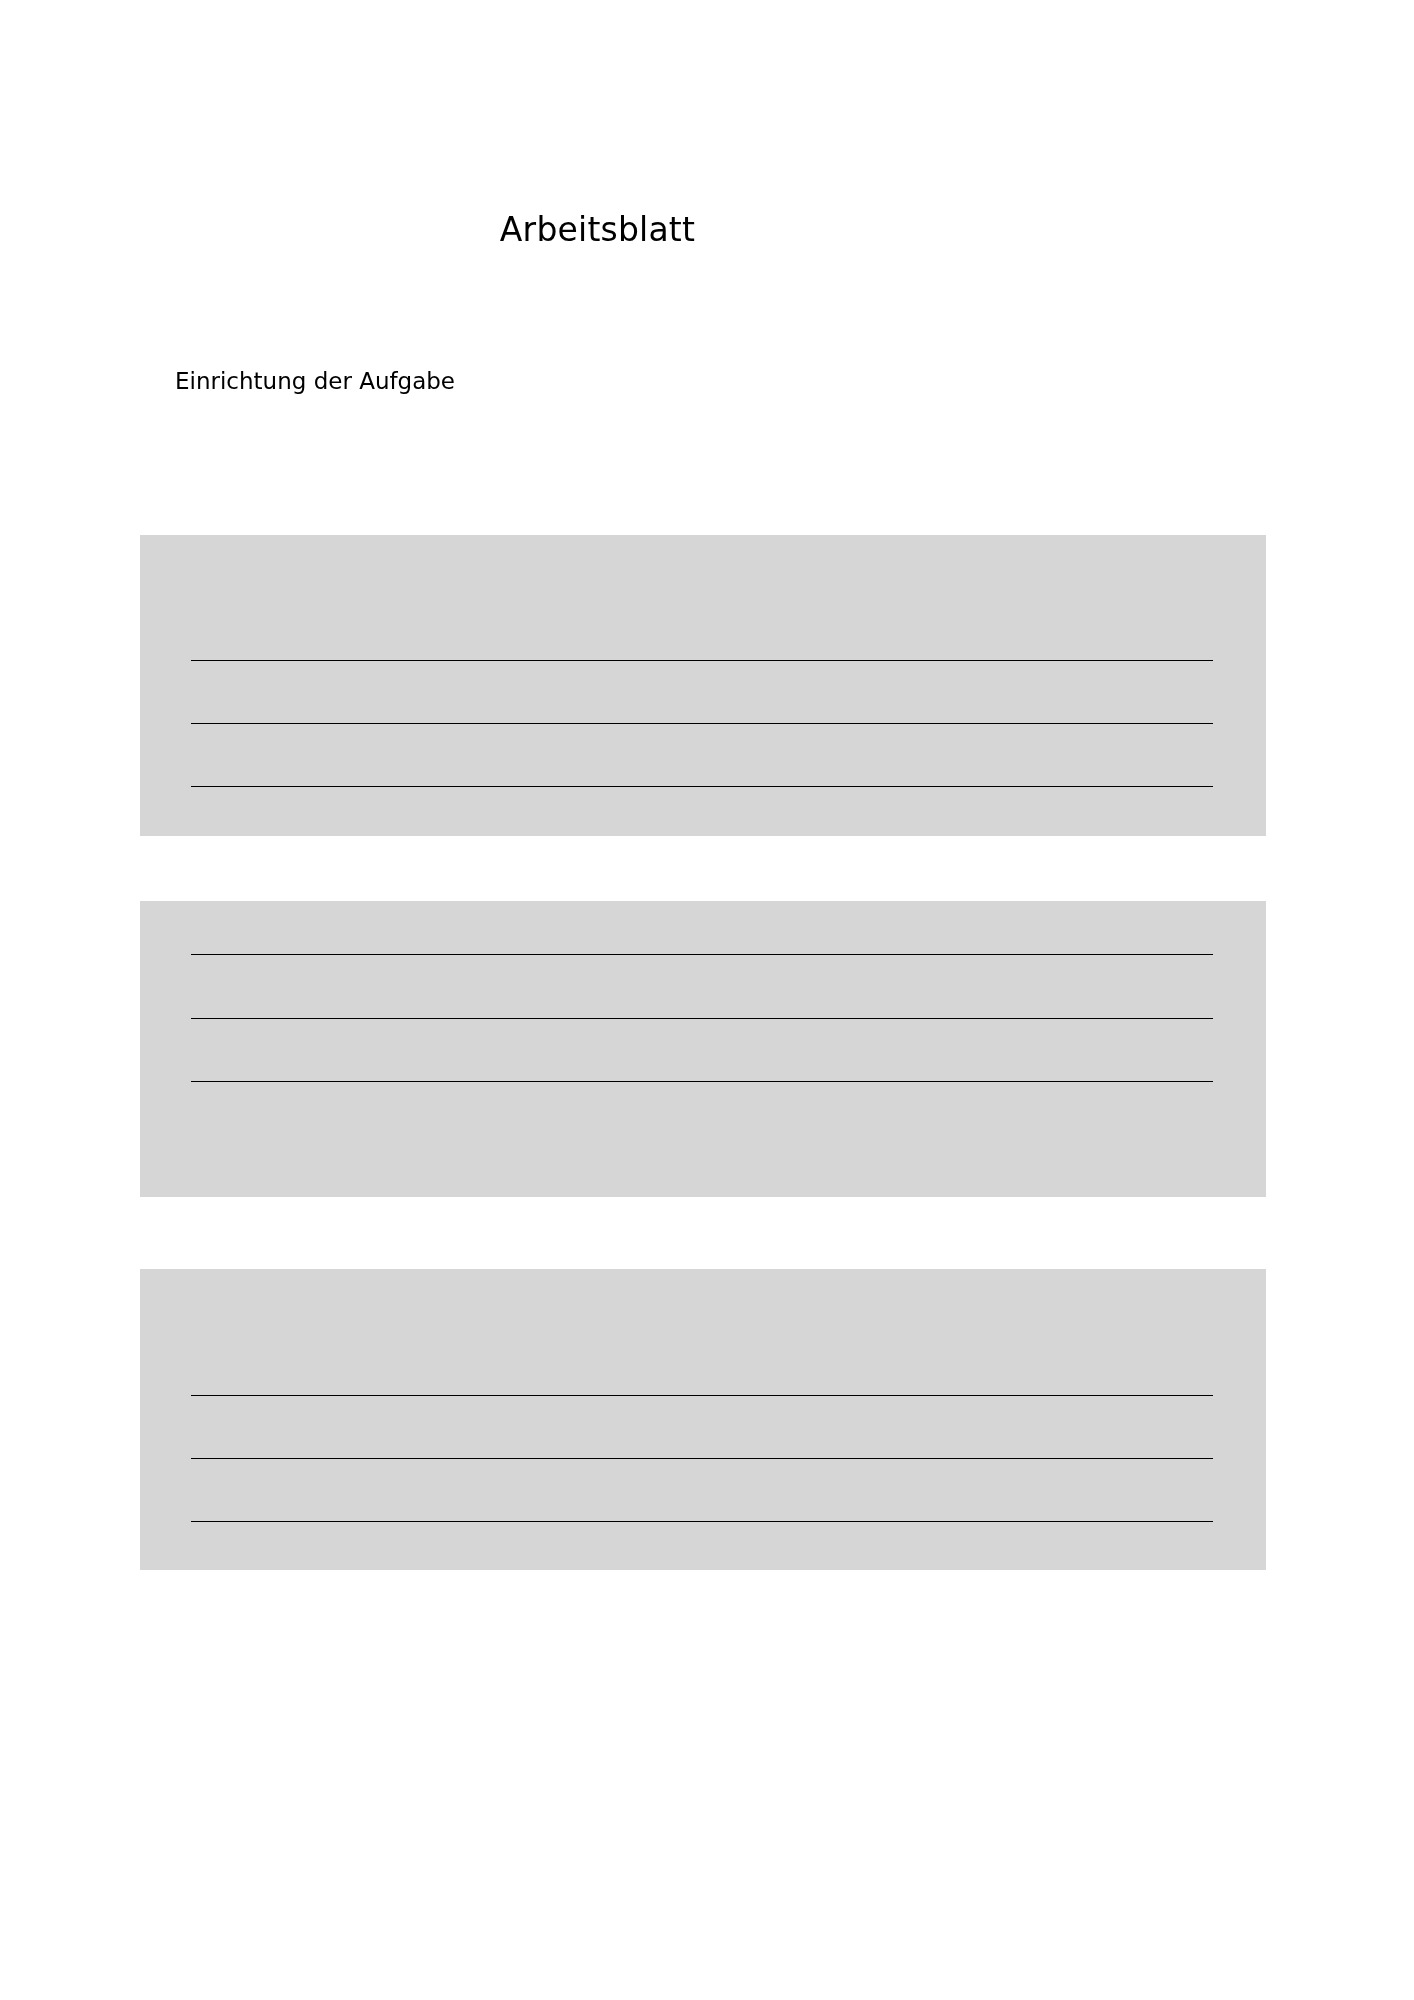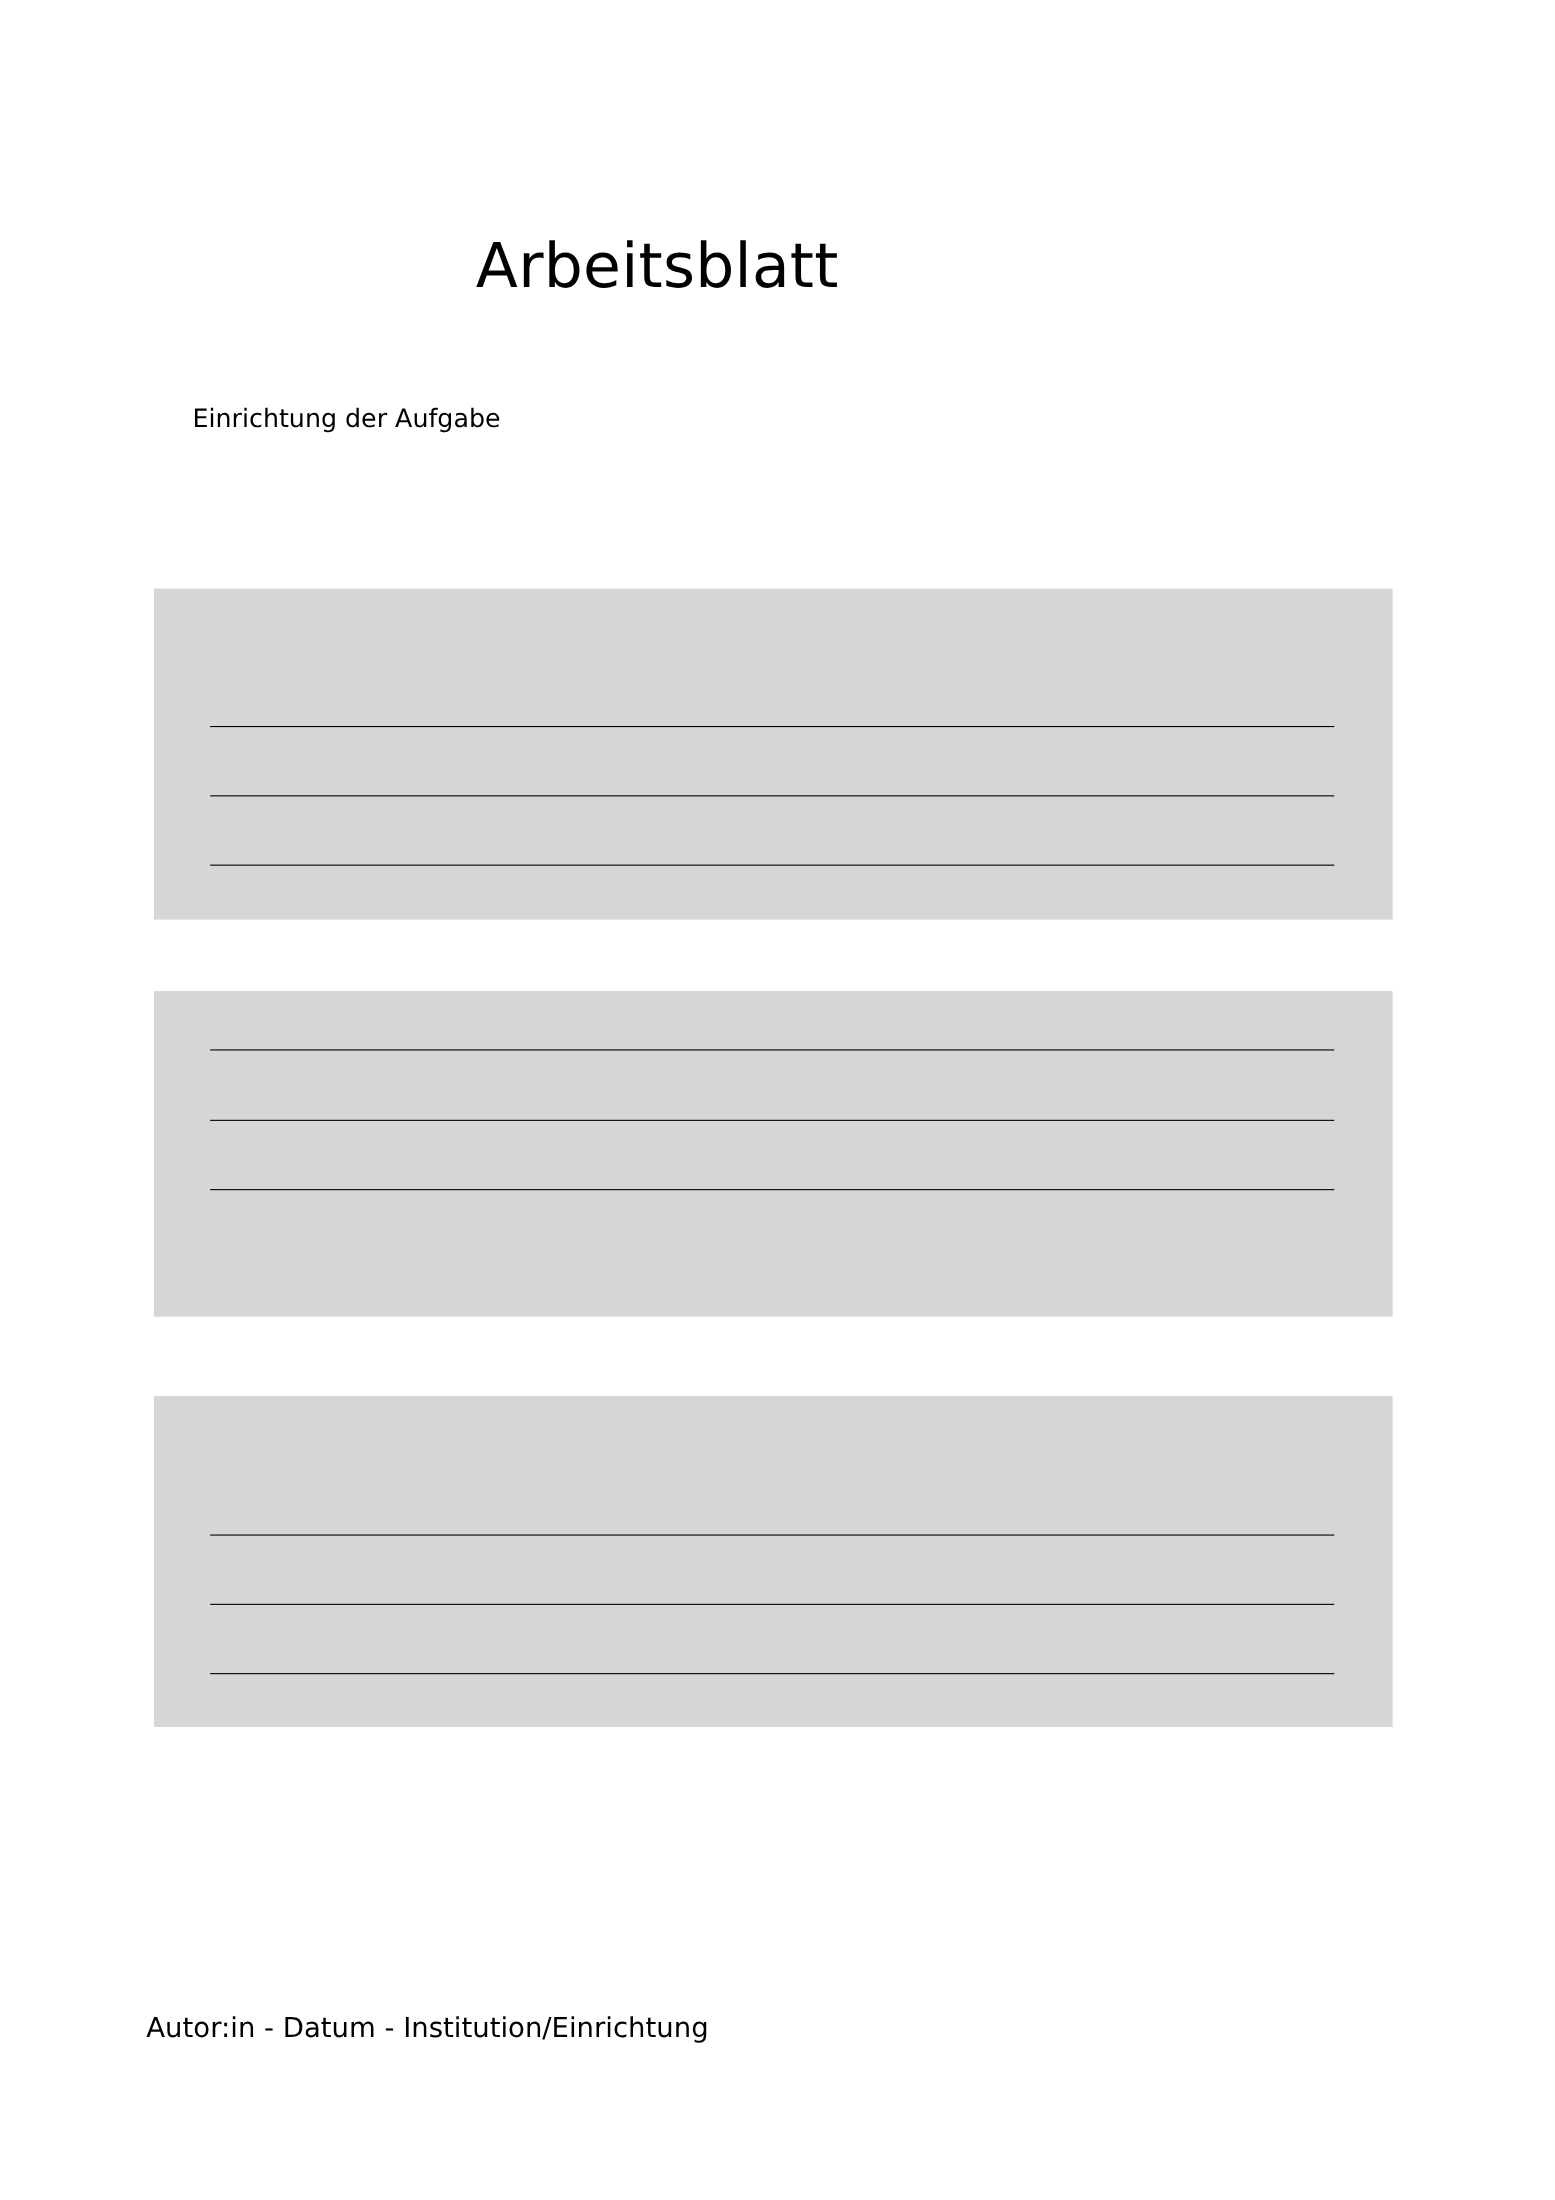--- a/index.html
+++ b/index.html
@@ -21,21 +21,21 @@
     inset: 0;
     background: #ffffff;
   }
 
   .doc-title {
     position: absolute;
     top: 212px;
     left: 0;
     width: 1195px;
     text-align: center;
-    font-size: 56px;
+    font-size: 33px;
     font-weight: 400;
     letter-spacing: 0.2px;
     line-height: 1.1;
   }
 
   .task-description {
     position: absolute;
     top: 368px;
     left: 175px;
     font-size: 23px;
@@ -107,15 +107,14 @@
     <div class="rule b2-r2"></div>
     <div class="rule b2-r3"></div>
   </div>
 
   <div class="answer-block answer-block-3">
     <div class="rule b3-r1"></div>
     <div class="rule b3-r2"></div>
     <div class="rule b3-r3"></div>
   </div>
 
-  <div class="footer">Autor:in - Datum - Institution/Einrichtung</div>
 
 </div>
 
 </body></html>

